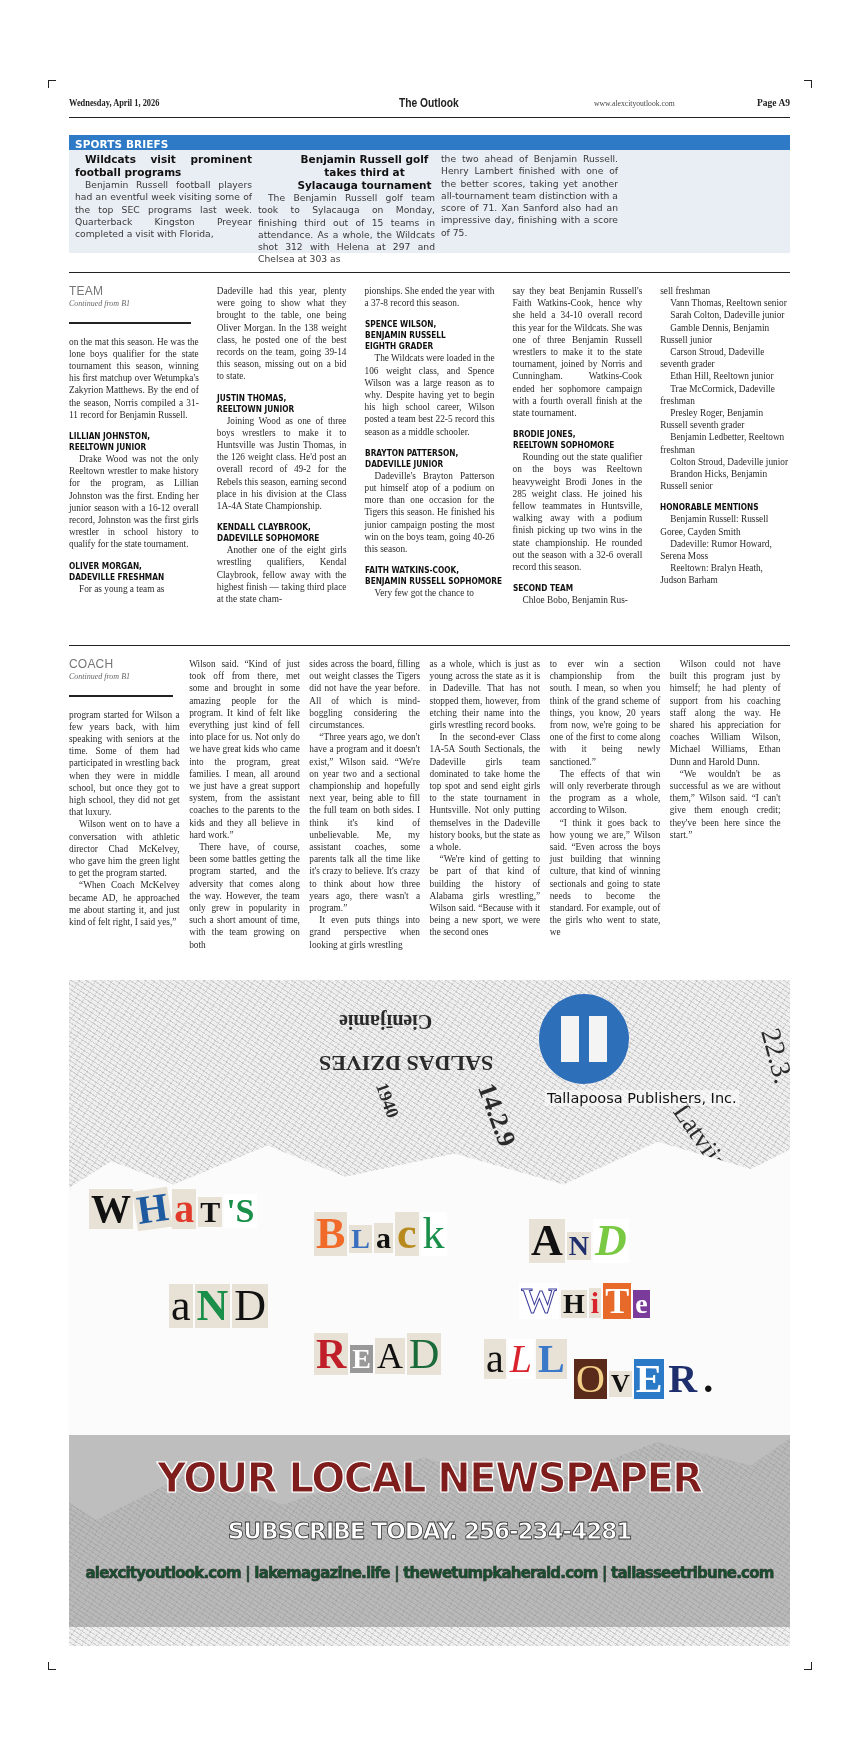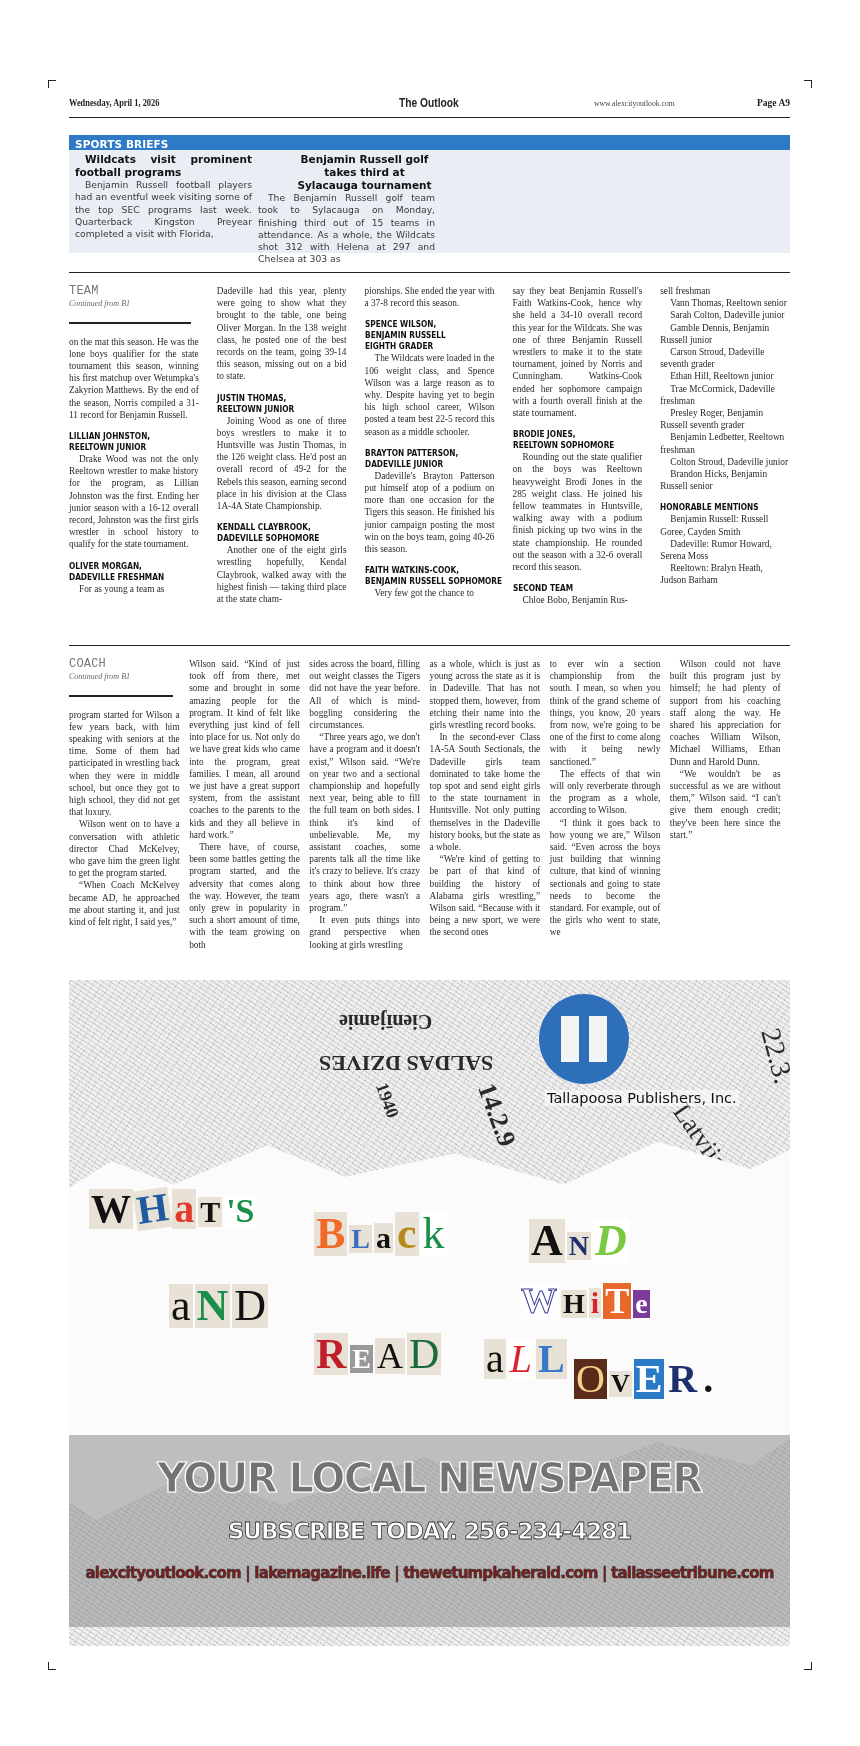--- a/index.html
+++ b/index.html
@@ -25,21 +25,21 @@
   .briefs-col .bh { font-weight: bold; font-size: 10.5px; line-height: 13px; color: #111; }
   .briefs-col .bh.center { text-align: center; margin-left: 36px; }
   .indent { text-indent: 10px; }
 
   .hr { position: absolute; left: 69px; width: 721px; height: 1.3px; background: #222; }
 
   .section { position: absolute; left: 69px; width: 721px; display: flex; }
   .col { width: 130px; margin-right: 18px; font-size: 9.3px; line-height: 12.2px; color: #2a2a2a; }
   .col:last-child { margin-right: 0; }
   .coach .col { width: 112px; margin-right: 9.5px; }
-  .kicker { font-family: Liberation Mono, monospace; font-size: 12px; color: #777; letter-spacing: 0.2px; }
+  .kicker { font-family: Liberation Sans, sans-serif; font-size: 12px; color: #777; letter-spacing: 0.2px; }
   .contd { font-style: italic; font-size: 8px; color: #666; margin-top: 1px; }
   .kicker-rule { height: 1.2px; background: #222; margin: 12px 0 12px 0; width: 122px; }
   .coach .kicker-rule { width: 104px; }
   .sub { font-family: "DejaVu Sans", sans-serif; font-weight: bold; font-size: 8.6px; line-height: 11px; color: #111; transform: scaleX(0.86); transform-origin: left; white-space: nowrap; margin-top: 10px; }
   .p { text-indent: 10px; text-align: justify; }
   .p.noind { text-indent: 0; }
   .hang { padding-left: 0; text-indent: 10px; }
 
   
   .ad { position: absolute; left: 69px; top: 980px; width: 721px; height: 666px; overflow: hidden; background: #f6f6f6; }
@@ -55,23 +55,23 @@
 
   .tpi-logo { position: absolute; left: 470px; top: 14px; width: 90px; height: 90px; border-radius: 50%; background: #2e6fba; }
   .tpi-logo::before { content: ""; position: absolute; left: 22px; top: 22px; width: 46px; height: 46px; background: #f4f4f4; }
   .tpi-logo::after { content: ""; position: absolute; left: 40px; top: 8px; width: 10px; height: 74px; background: #2e6fba; transform: rotate(0deg); }
   .tpi-text { position: absolute; left: 562px; top: 16px; font-family: "Liberation Sans", sans-serif; font-weight: bold; font-size: 78px; line-height: 80px; color: #111; letter-spacing: -2px; }
   .tpi-sub { position: absolute; left: 476px; top: 110px; font-family: "DejaVu Sans", sans-serif; font-size: 14.5px; color: #111; background: rgba(255,255,255,0.55); padding: 0 2px; }
 
   .ransom { position: absolute; font-family: "Liberation Serif", serif; font-weight: bold; }
   .letter { display: inline-block; padding: 0 2px; margin-right: 2px; background: #e8e2d6; line-height: 1; vertical-align: baseline; }
 
-  .ad-headline { position: absolute; left: 0; width: 721px; top: 475px; text-align: center; font-family: "DejaVu Sans", sans-serif; font-weight: bold; font-size: 40px; letter-spacing: -1.5px; color: #737373; -webkit-text-stroke: 1.2px #ffffff; text-shadow: 0 0 2px #fff; }
+  .ad-headline { position: absolute; left: 0; width: 721px; top: 475px; text-align: center; font-family: "DejaVu Sans", sans-serif; font-weight: bold; font-size: 40px; letter-spacing: -1.5px; color: #7f1d1d; -webkit-text-stroke: 1.2px #ffffff; text-shadow: 0 0 2px #fff; }
   .ad-subscribe { position: absolute; left: 0; width: 721px; top: 538px; text-align: center; font-family: "DejaVu Sans", sans-serif; font-weight: bold; font-size: 23px; letter-spacing: -1px; color: #ffffff; -webkit-text-stroke: 0.8px #333; }
-  .ad-sites { position: absolute; left: 0; width: 721px; top: 584px; text-align: center; font-family: "DejaVu Sans", sans-serif; font-weight: bold; font-size: 15px; letter-spacing: -0.8px; color: #7f1d1d; -webkit-text-stroke: 0.6px #333; }
+  .ad-sites { position: absolute; left: 0; width: 721px; top: 584px; text-align: center; font-family: "DejaVu Sans", sans-serif; font-weight: bold; font-size: 15px; letter-spacing: -0.8px; color: #14532d; -webkit-text-stroke: 0.6px #333; }
 </style>
 </head>
 <body>
 
 <div class="crop tl"></div>
 <div class="crop tr"></div>
 <div class="crop bl"></div>
 <div class="crop br"></div>
 
 <div class="page-header">
@@ -85,20 +85,23 @@
   <div class="briefs-bar">SPORTS BRIEFS</div>
   <div class="briefs-body">
     <div class="briefs-col">
       <div class="bh indent">Wildcats visit prominent football programs</div>
       <div class="indent">Benjamin Russell football players had an eventful week visiting some of the top SEC programs last week. Quarterback Kingston Preyear completed a visit with Florida,</div>
     </div>
     <div class="briefs-col" style="margin-left:3px;">
       <div class="bh center">Benjamin Russell golf takes third at Sylacauga tournament</div>
       <div class="indent">The Benjamin Russell golf team took to Sylacauga on Monday, finishing third out of 15 teams in attendance. As a whole, the Wildcats shot 312 with Helena at 297 and Chelsea at 303 as</div>
     </div>
+    <div class="briefs-col" style="margin-left:3px;">
+      <div>the two ahead of Benjamin Russell. Henry Lambert finished with one of the better scores, taking yet another all-tournament team distinction with a score of 71. Xan Sanford also had an impressive day, finishing with a score of 75.</div>
+    </div>
   </div>
 </div>
 
 <div class="hr" style="top:272px;"></div>
 
 <div class="section" style="top:285px;">
   <div class="col">
     <div class="kicker">TEAM</div>
     <div class="contd">Continued from B1</div>
     <div class="kicker-rule"></div>
@@ -110,21 +113,21 @@
     <div class="sub" style="margin-top:0">DADEVILLE FRESHMAN</div>
     <div class="p">For as young a team as</div>
   </div>
   <div class="col">
     <div class="p noind">Dadeville had this year, plenty were going to show what they brought to the table, one being Oliver Morgan. In the 138 weight class, he posted one of the best records on the team, going 39-14 this season, missing out on a bid to state.</div>
     <div class="sub">JUSTIN THOMAS,</div>
     <div class="sub" style="margin-top:0">REELTOWN JUNIOR</div>
     <div class="p">Joining Wood as one of three boys wrestlers to make it to Huntsville was Justin Thomas, in the 126 weight class. He'd post an overall record of 49-2 for the Rebels this season, earning second place in his division at the Class 1A-4A State Championship.</div>
     <div class="sub">KENDALL CLAYBROOK,</div>
     <div class="sub" style="margin-top:0">DADEVILLE SOPHOMORE</div>
-    <div class="p">Another one of the eight girls wrestling hopefully, Kendal Claybrook, walked away with the highest finish — taking third place at the state cham-</div>
+    <div class="p">Another one of the eight girls wrestling qualifiers, Kendal Claybrook, fellow away with the highest finish — taking third place at the state cham-</div>
   </div>
   <div class="col">
     <div class="p noind">pionships. She ended the year with a 37-8 record this season.</div>
     <div class="sub">SPENCE WILSON,</div>
     <div class="sub" style="margin-top:0">BENJAMIN RUSSELL</div>
     <div class="sub" style="margin-top:0">EIGHTH GRADER</div>
     <div class="p">The Wildcats were loaded in the 106 weight class, and Spence Wilson was a large reason as to why. Despite having yet to begin his high school career, Wilson posted a team best 22-5 record this season as a middle schooler.</div>
     <div class="sub">BRAYTON PATTERSON,</div>
     <div class="sub" style="margin-top:0">DADEVILLE JUNIOR</div>
     <div class="p">Dadeville's Brayton Patterson put himself atop of a podium on more than one occasion for the Tigers this season. He finished his junior campaign posting the most win on the boys team, going 40-26 this season.</div>

